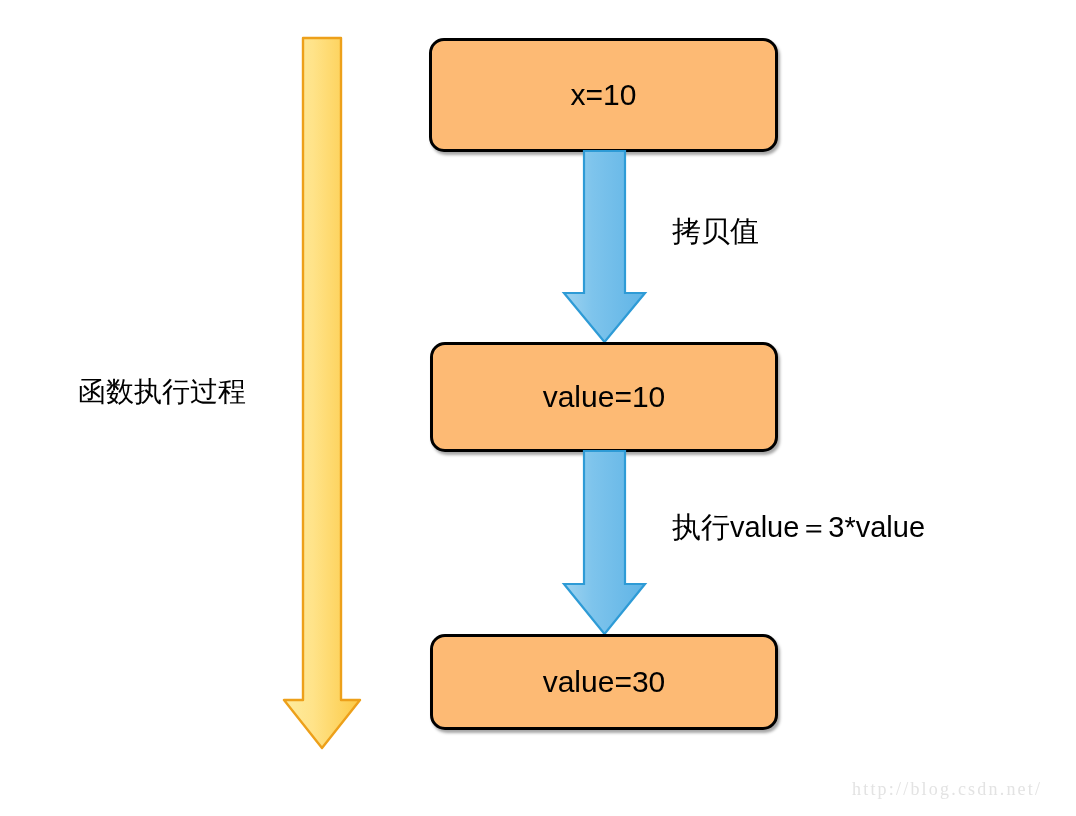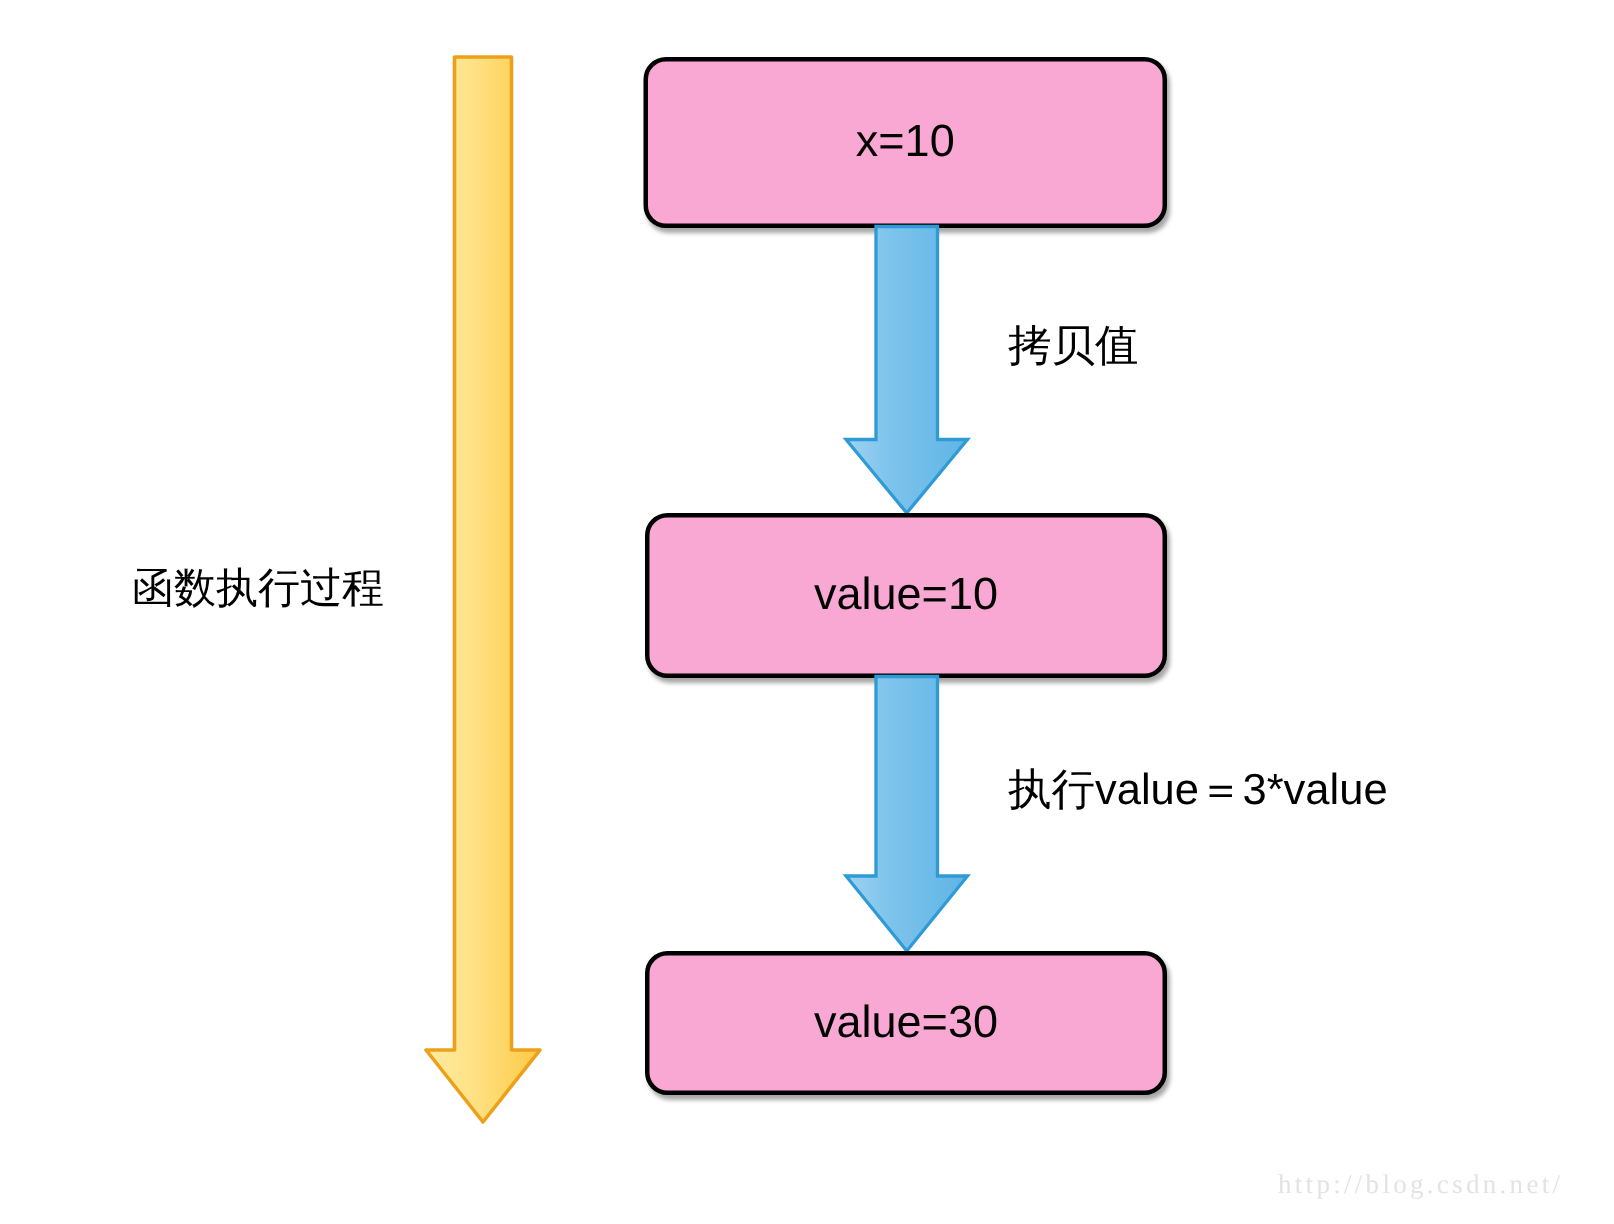--- a/index.html
+++ b/index.html
@@ -15,21 +15,21 @@
     width: 1076px;
     height: 816px;
     background: #ffffff;
     overflow: hidden;
   }
 
   
   .node-box {
     position: absolute;
     box-sizing: border-box;
-    background: #f9a8d4;
+    background: #fdba74;
     border: 3px solid #000000;
     border-radius: 15px;
     display: flex;
     align-items: center;
     justify-content: center;
     box-shadow: 2px 3px 3px rgba(0,0,0,0.35);
   }
   .node-label {
     font-family: "Liberation Sans", sans-serif;
     font-size: 30px;
@@ -65,21 +65,21 @@
     left: 672px;
     top: 214px;
     font-size: 29px;
   }
   #label-exec {
     left: 672px;
     top: 510px;
     font-size: 29px;
   }
   #label-process {
-    left: 88px;
+    left: 78px;
     top: 375px;
     font-size: 28px;
   }
 
   
   #watermark {
     position: absolute;
     left: 852px;
     top: 779px;
     font-family: "Liberation Serif", "DejaVu Serif", serif;

